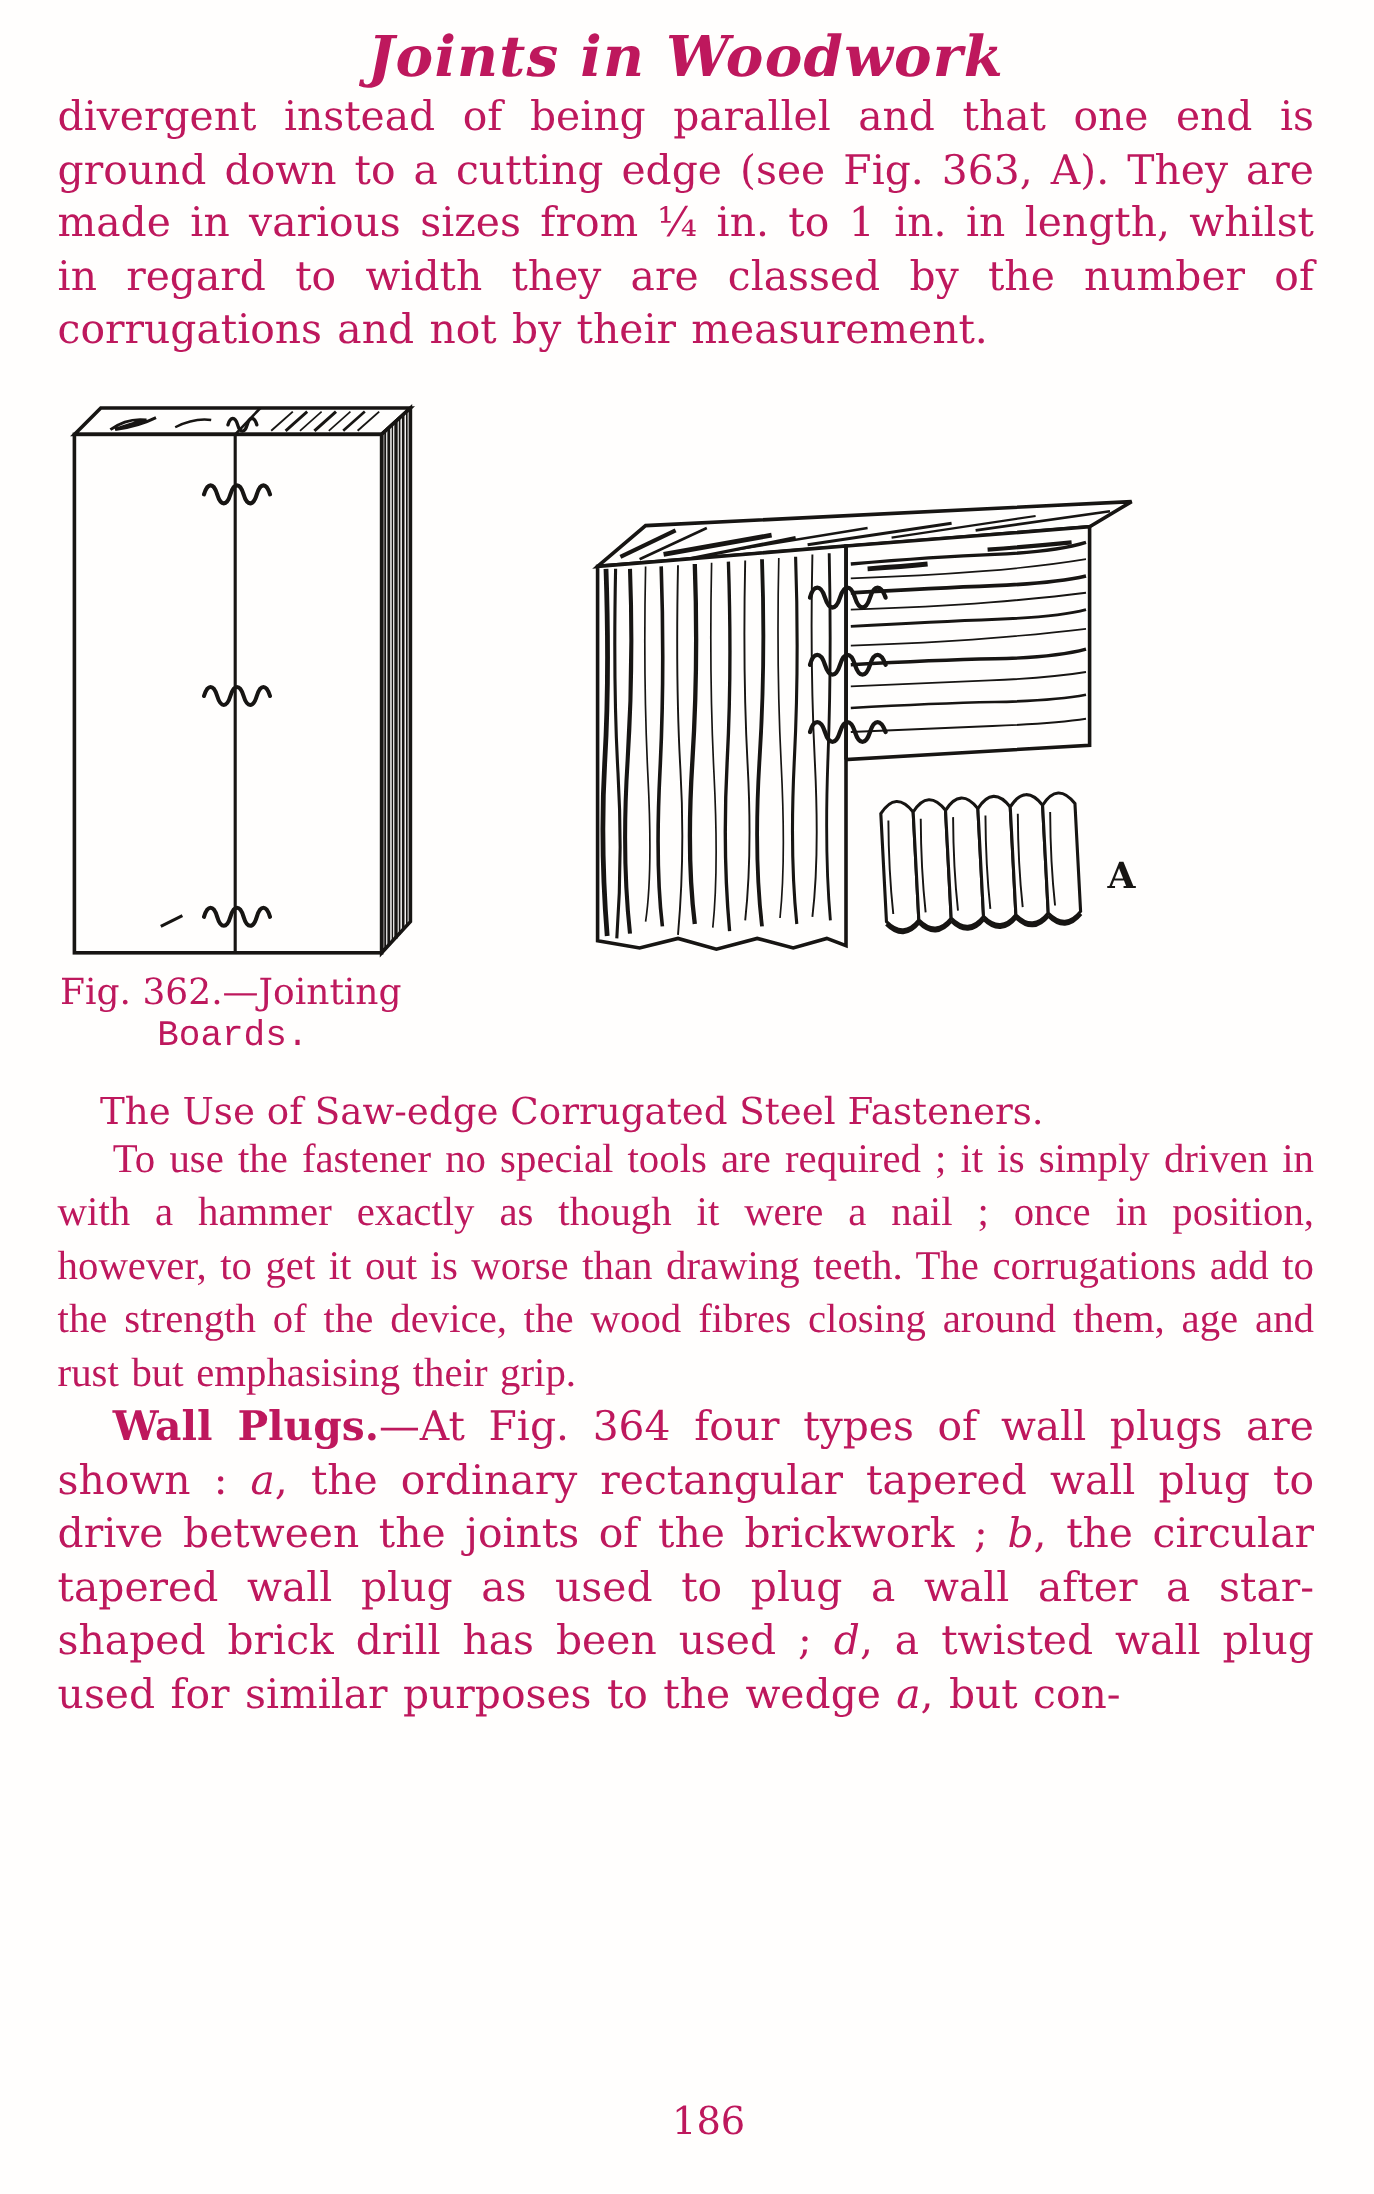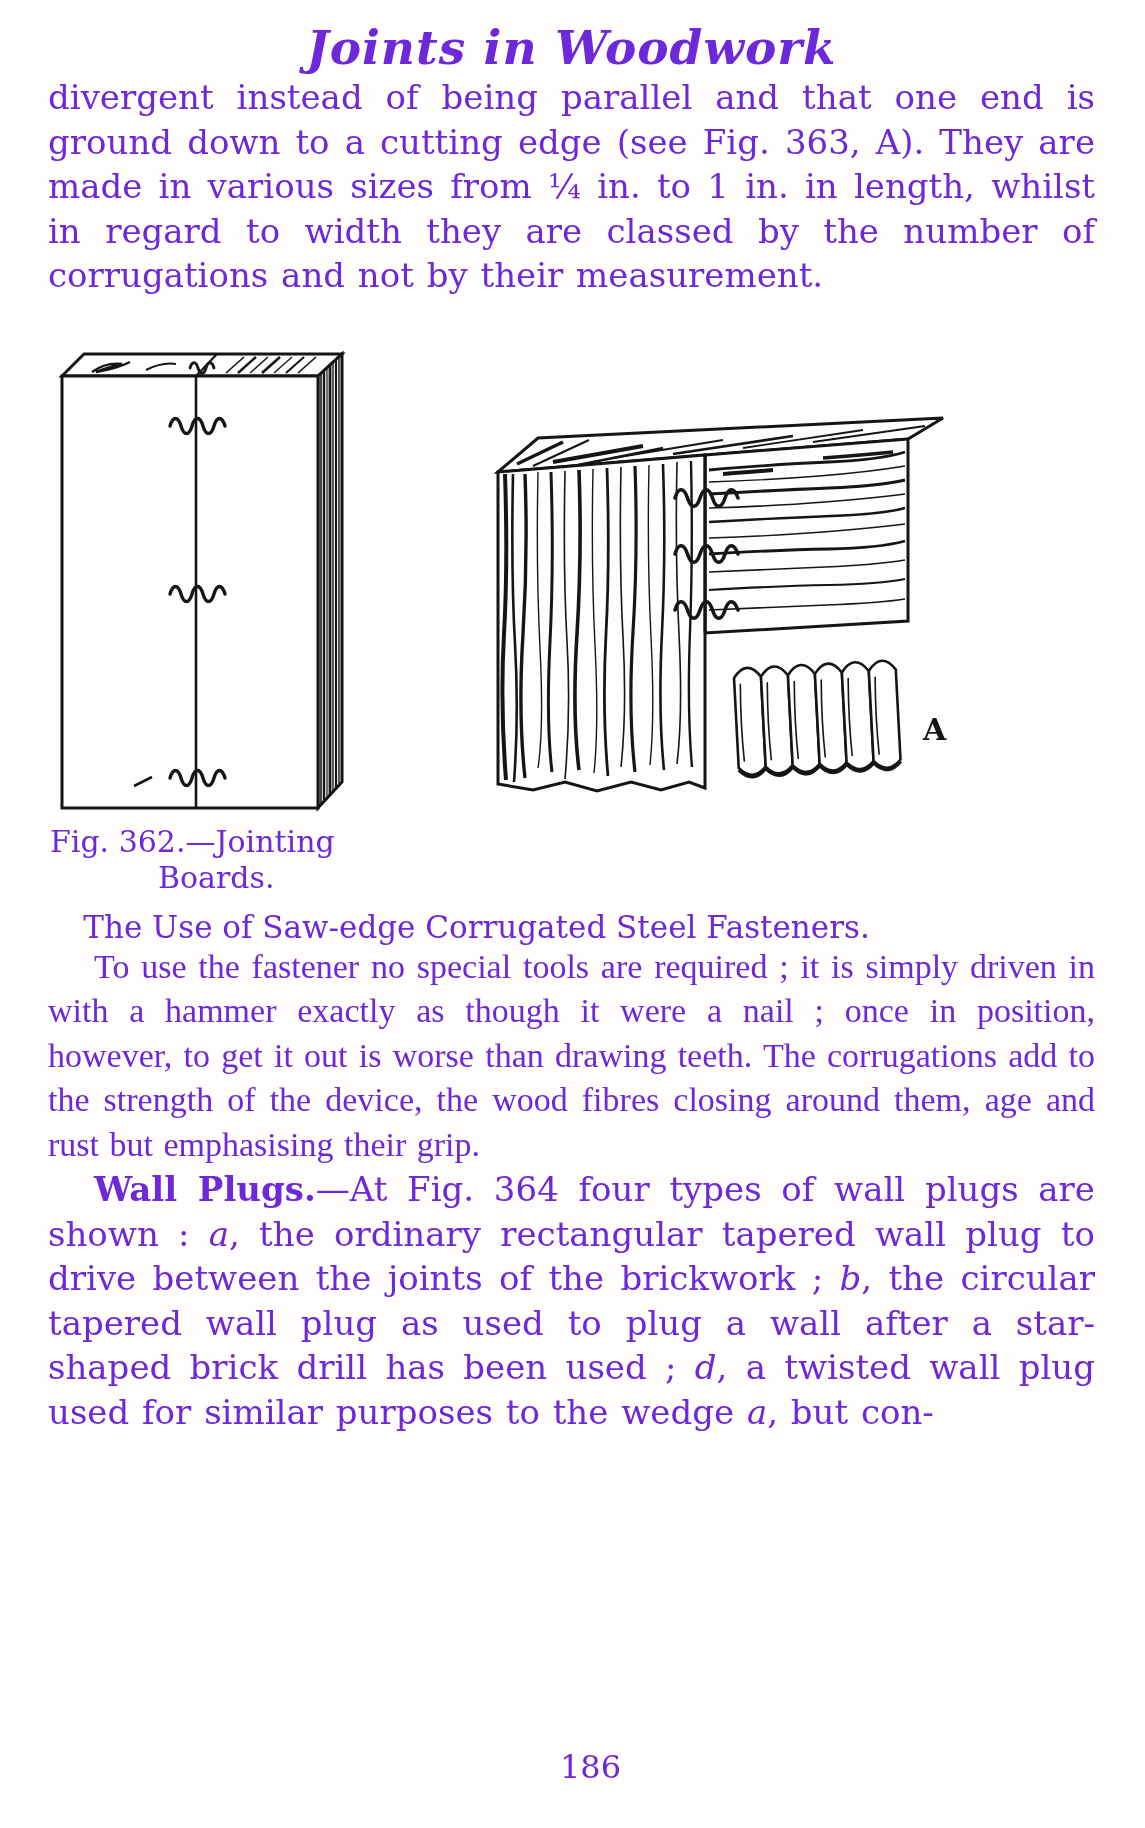--- a/index.html
+++ b/index.html
@@ -1,20 +1,20 @@
 <!DOCTYPE html>
 <html><head>
 <meta charset="utf-8">
 <style>
   html,body{margin:0;padding:0;background:#ffffff;}
   .page{
     position:relative;
     width:1145px;height:1828px;
     background:#fffefd;
-    color:#6d28d9;
+    color:#be185d;
     font-family:"DejaVu Serif","Liberation Serif",serif;
     box-sizing:border-box;
     padding:16px 50px 0 48px;
     overflow:hidden;
   }
   .title{
     margin:4px 0 0 0;
     text-align:center;
     font-size:47px;
     font-style:italic;
@@ -30,28 +30,28 @@
   }
   .p1{margin-top:26px;}
   .indent{text-indent:46px;}
   .p2{margin-top:34px;font-family:Liberation Serif, serif;}
   .p3{margin-top:40px;}
   .figures{
     position:relative;
     height:556px;
     margin-top:30px;
   }
-  .fig-left{position:absolute;left:2px;top:18px;width:312px;}
+  .fig-left{position:absolute;left:2px;top:4px;width:312px;}
   .fig-right{position:absolute;left:445px;top:86px;width:470px;}
   .caption{
     font-size:30px;
     line-height:1.2;
     margin-top:8px;
   }
-  .caption .line2{margin-left:108px;}
+  .caption .line2{margin-left:81px;font-family:Liberation Mono, monospace;}
   .cap-center{text-align:center;}
   .combined-caption{
     font-size:31px;
     text-align:center;
     margin-top:25px;
     margin-right:190px;
   }
   .page-number{
     position:absolute;
     bottom:42px;left:0;width:100%;

